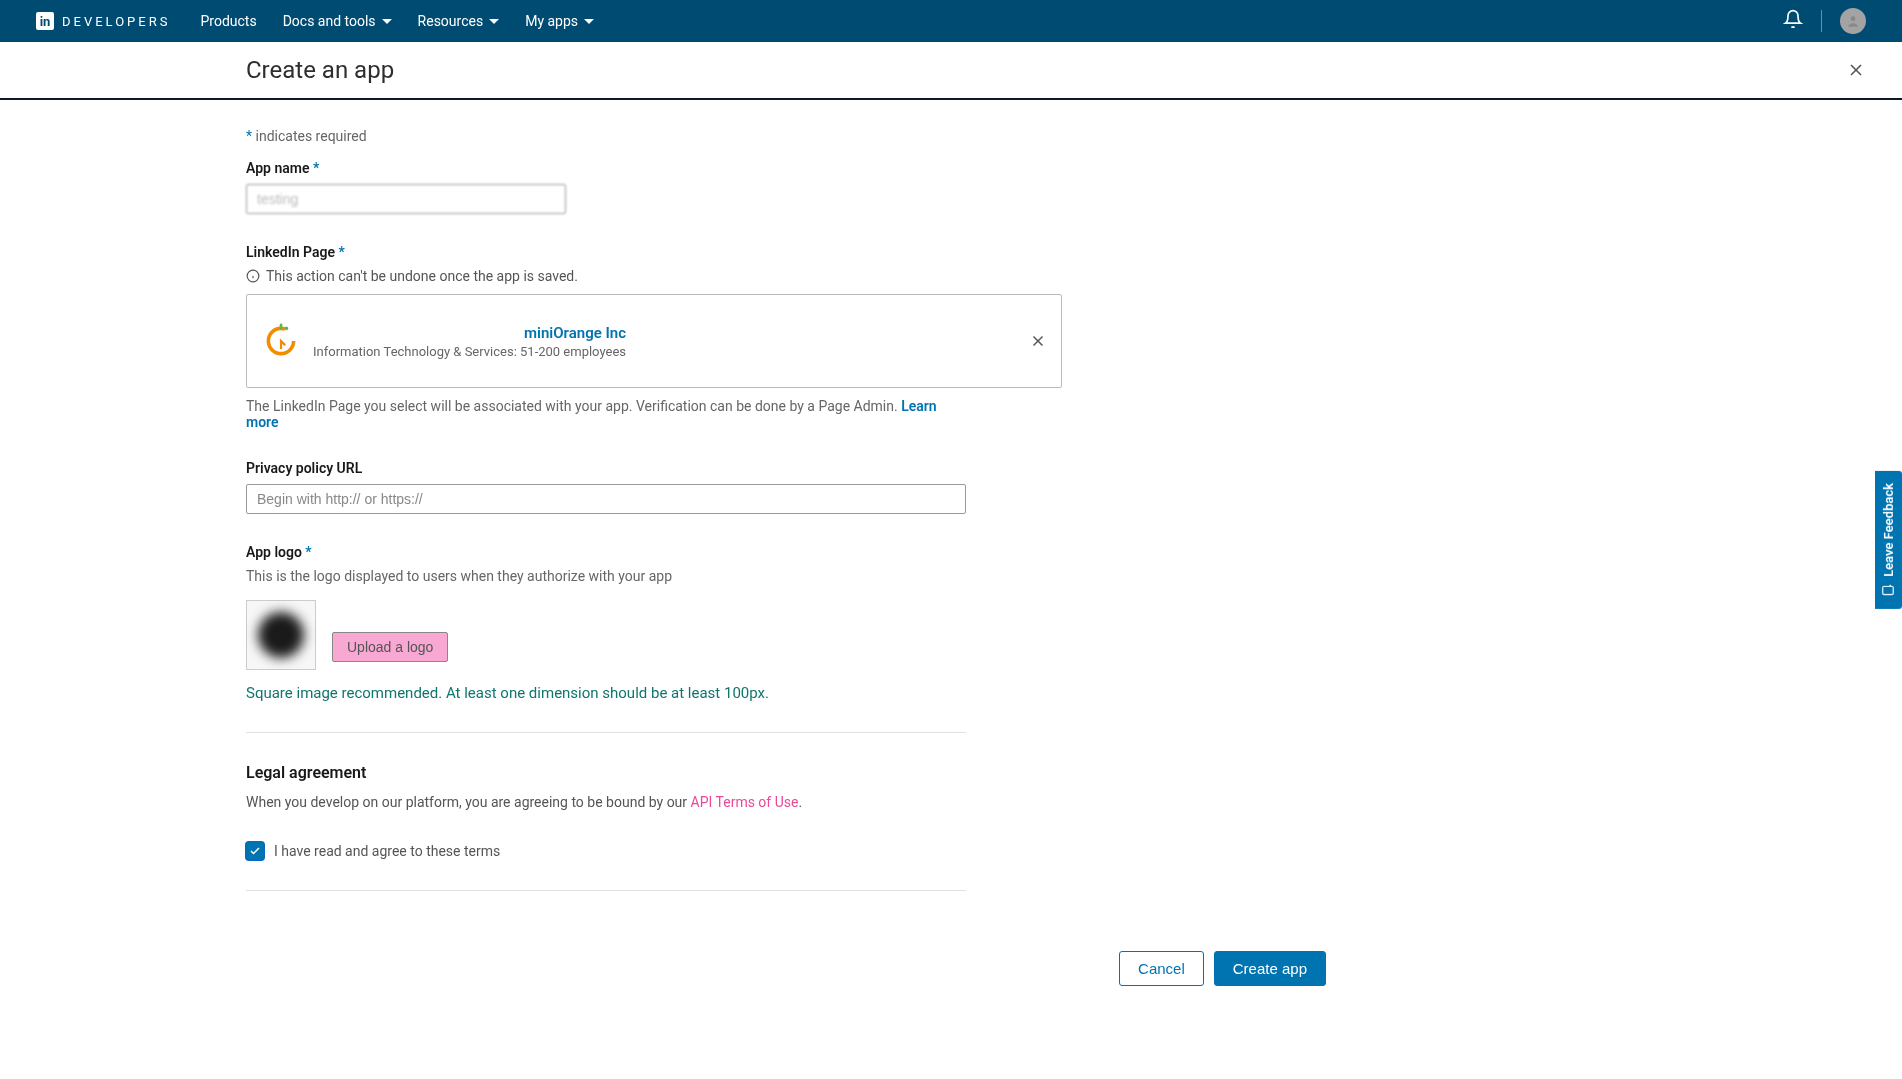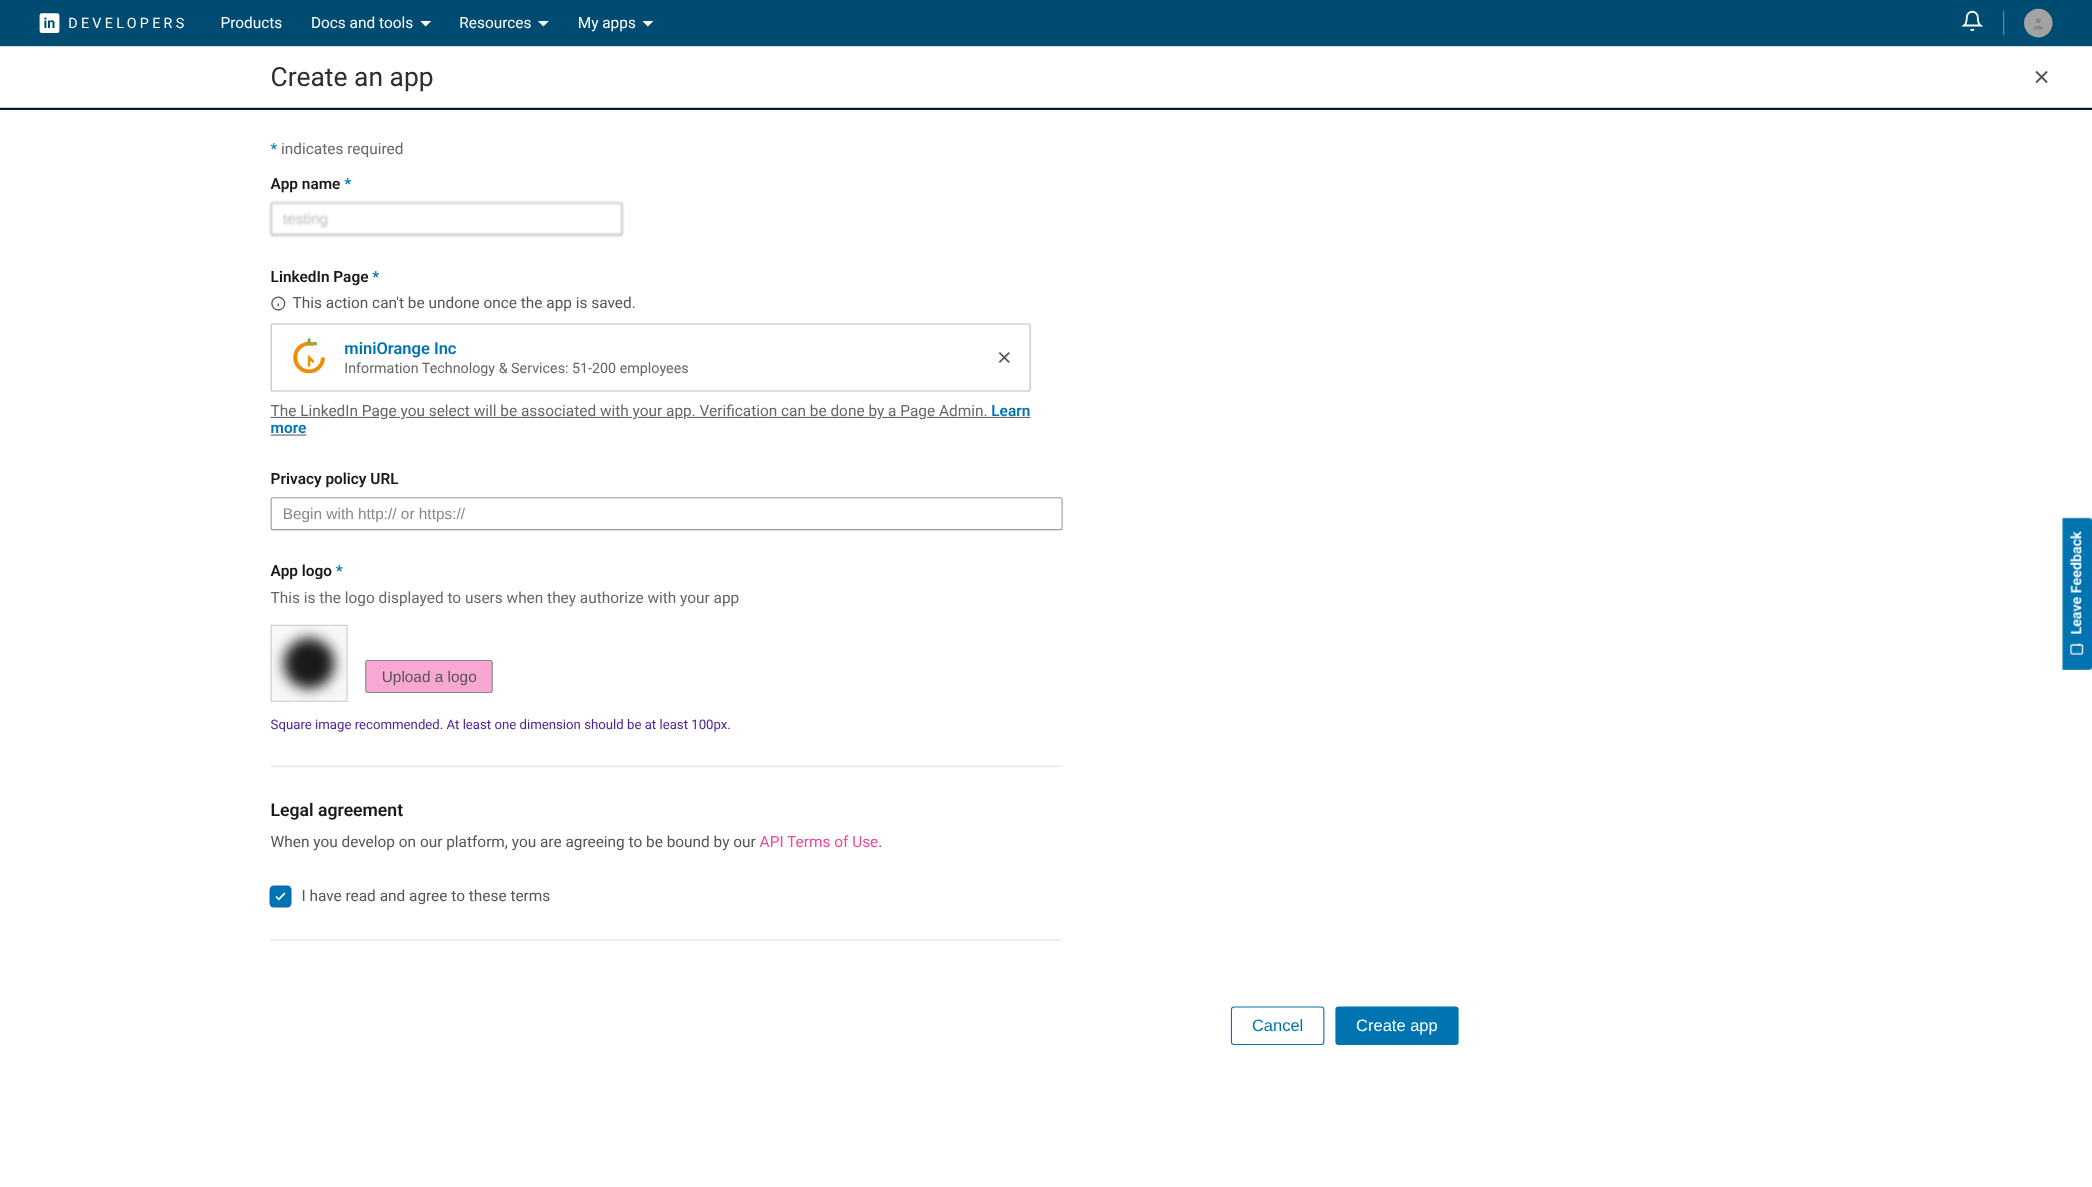--- a/index.html
+++ b/index.html
@@ -154,28 +154,29 @@
   gap: 6px;
   font-size: 14px;
   color: #555;
   margin-bottom: 10px;
 }
 .info-icon {
   width: 14px;
   height: 14px;
 }
 .page-card {
-  width: 691px;
+  width: 816px;
   border: 1px solid #bbb;
   border-radius: 2px;
-  padding: 12px 16px;
+  padding: 28px 16px;
   display: flex;
   align-items: center;
   gap: 14px;
   position: relative;
+  text-align: right;
 }
 .page-logo {
   width: 36px;
   height: 36px;
   border-radius: 50%;
   display: flex;
   align-items: center;
   justify-content: center;
 }
 .page-name {
@@ -195,21 +196,20 @@
   transform: translateY(-50%);
   width: 18px;
   height: 18px;
   cursor: pointer;
   color: #555;
 }
 .help-text {
   font-size: 14px;
   color: #666;
   margin-top: 10px;
-  text-decoration: underline;
 }
 .help-text a {
   color: #0073b1;
   text-decoration: none;
   font-weight: 600;
 }
 .sub-text {
   font-size: 14px;
   color: #666;
   margin-top: 4px;
@@ -240,22 +240,22 @@
   border: 1px solid #888;
   background: #f9a8d4;
   color: #555;
   padding: 6px 14px;
   font-size: 14px;
   cursor: pointer;
   border-radius: 2px;
   margin-top: 24px;
 }
 .fine-print {
-  font-size: 12px;
-  color: #4c1d95;
+  font-size: 15px;
+  color: #0f766e;
   margin-top: 14px;
 }
 .hr {
   border: none;
   border-top: 1px solid #e0e0e0;
   margin: 30px 0;
 }
 .legal-title {
   font-size: 16px;
   font-weight: 600;

